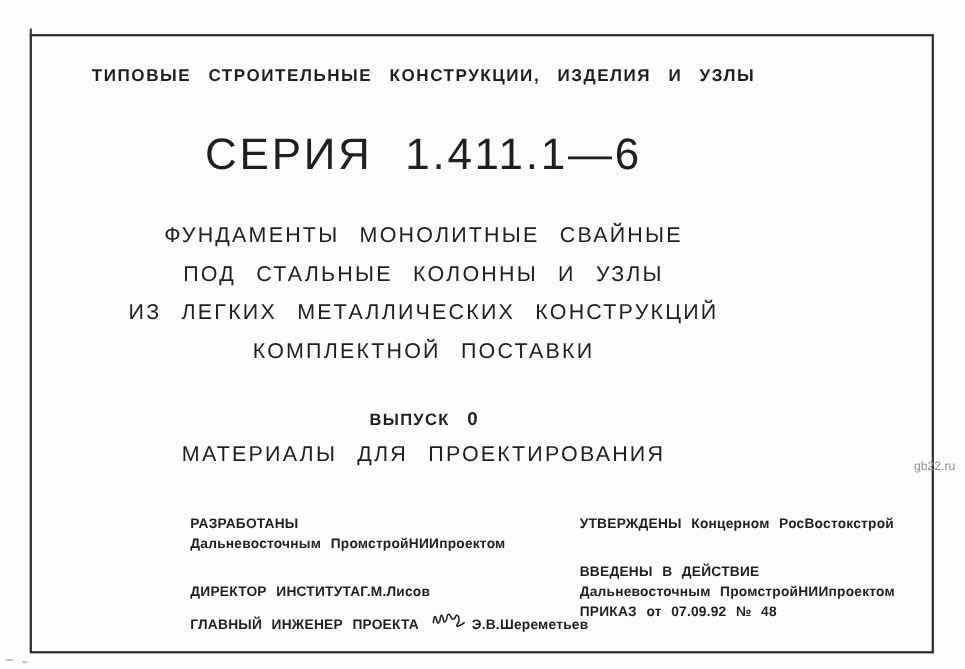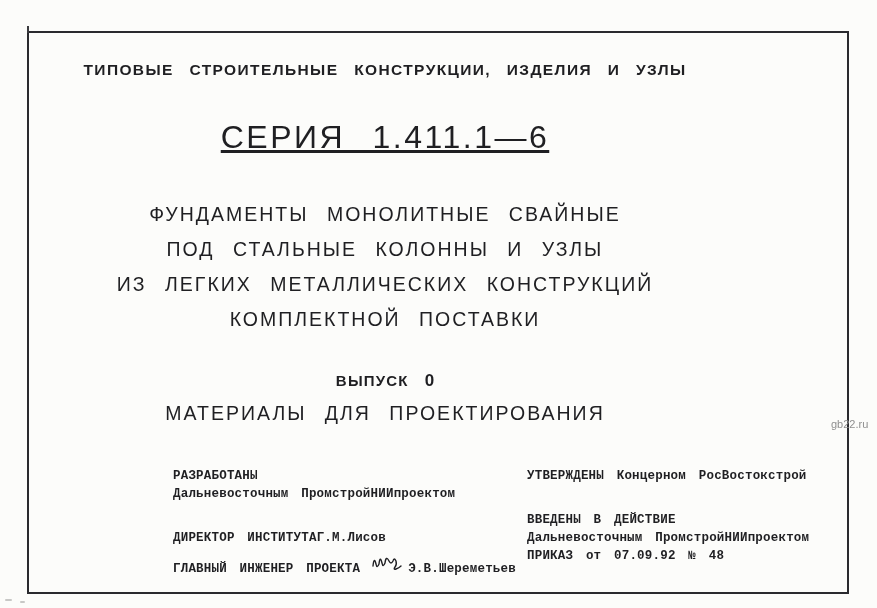--- a/index.html
+++ b/index.html
@@ -41,25 +41,24 @@
   }
   .category-heading {
     top: 61px;
     font-size: 15.5px;
     font-weight: bold;
     letter-spacing: 1.4px;
     word-spacing: 10px;
   }
   .series-title {
     top: 119px;
-    font-size: 32px;
+    font-size: 40px;
     font-weight: 400;
     letter-spacing: 2.5px;
     word-spacing: 16px;
-    text-decoration: underline;
   }
   .title-block {
     top: 197px;
   }
   .title-line {
     font-size: 19.5px;
     letter-spacing: 2px;
     word-spacing: 11px;
     line-height: 35px;
     font-weight: 400;
@@ -87,21 +86,20 @@
     word-spacing: 11px;
   }
   .bottom-block {
     position: absolute;
     font-size: 12.5px;
     font-weight: bold;
     letter-spacing: 0.2px;
     word-spacing: 5px;
     white-space: nowrap;
     line-height: 16px;
-    font-family: Liberation Mono, monospace;
   }
   .developed-block {
     left: 173px;
     top: 466px;
     width: 310px;
   }
   .approval-block {
     left: 527px;
     top: 466px;
     width: 290px;

